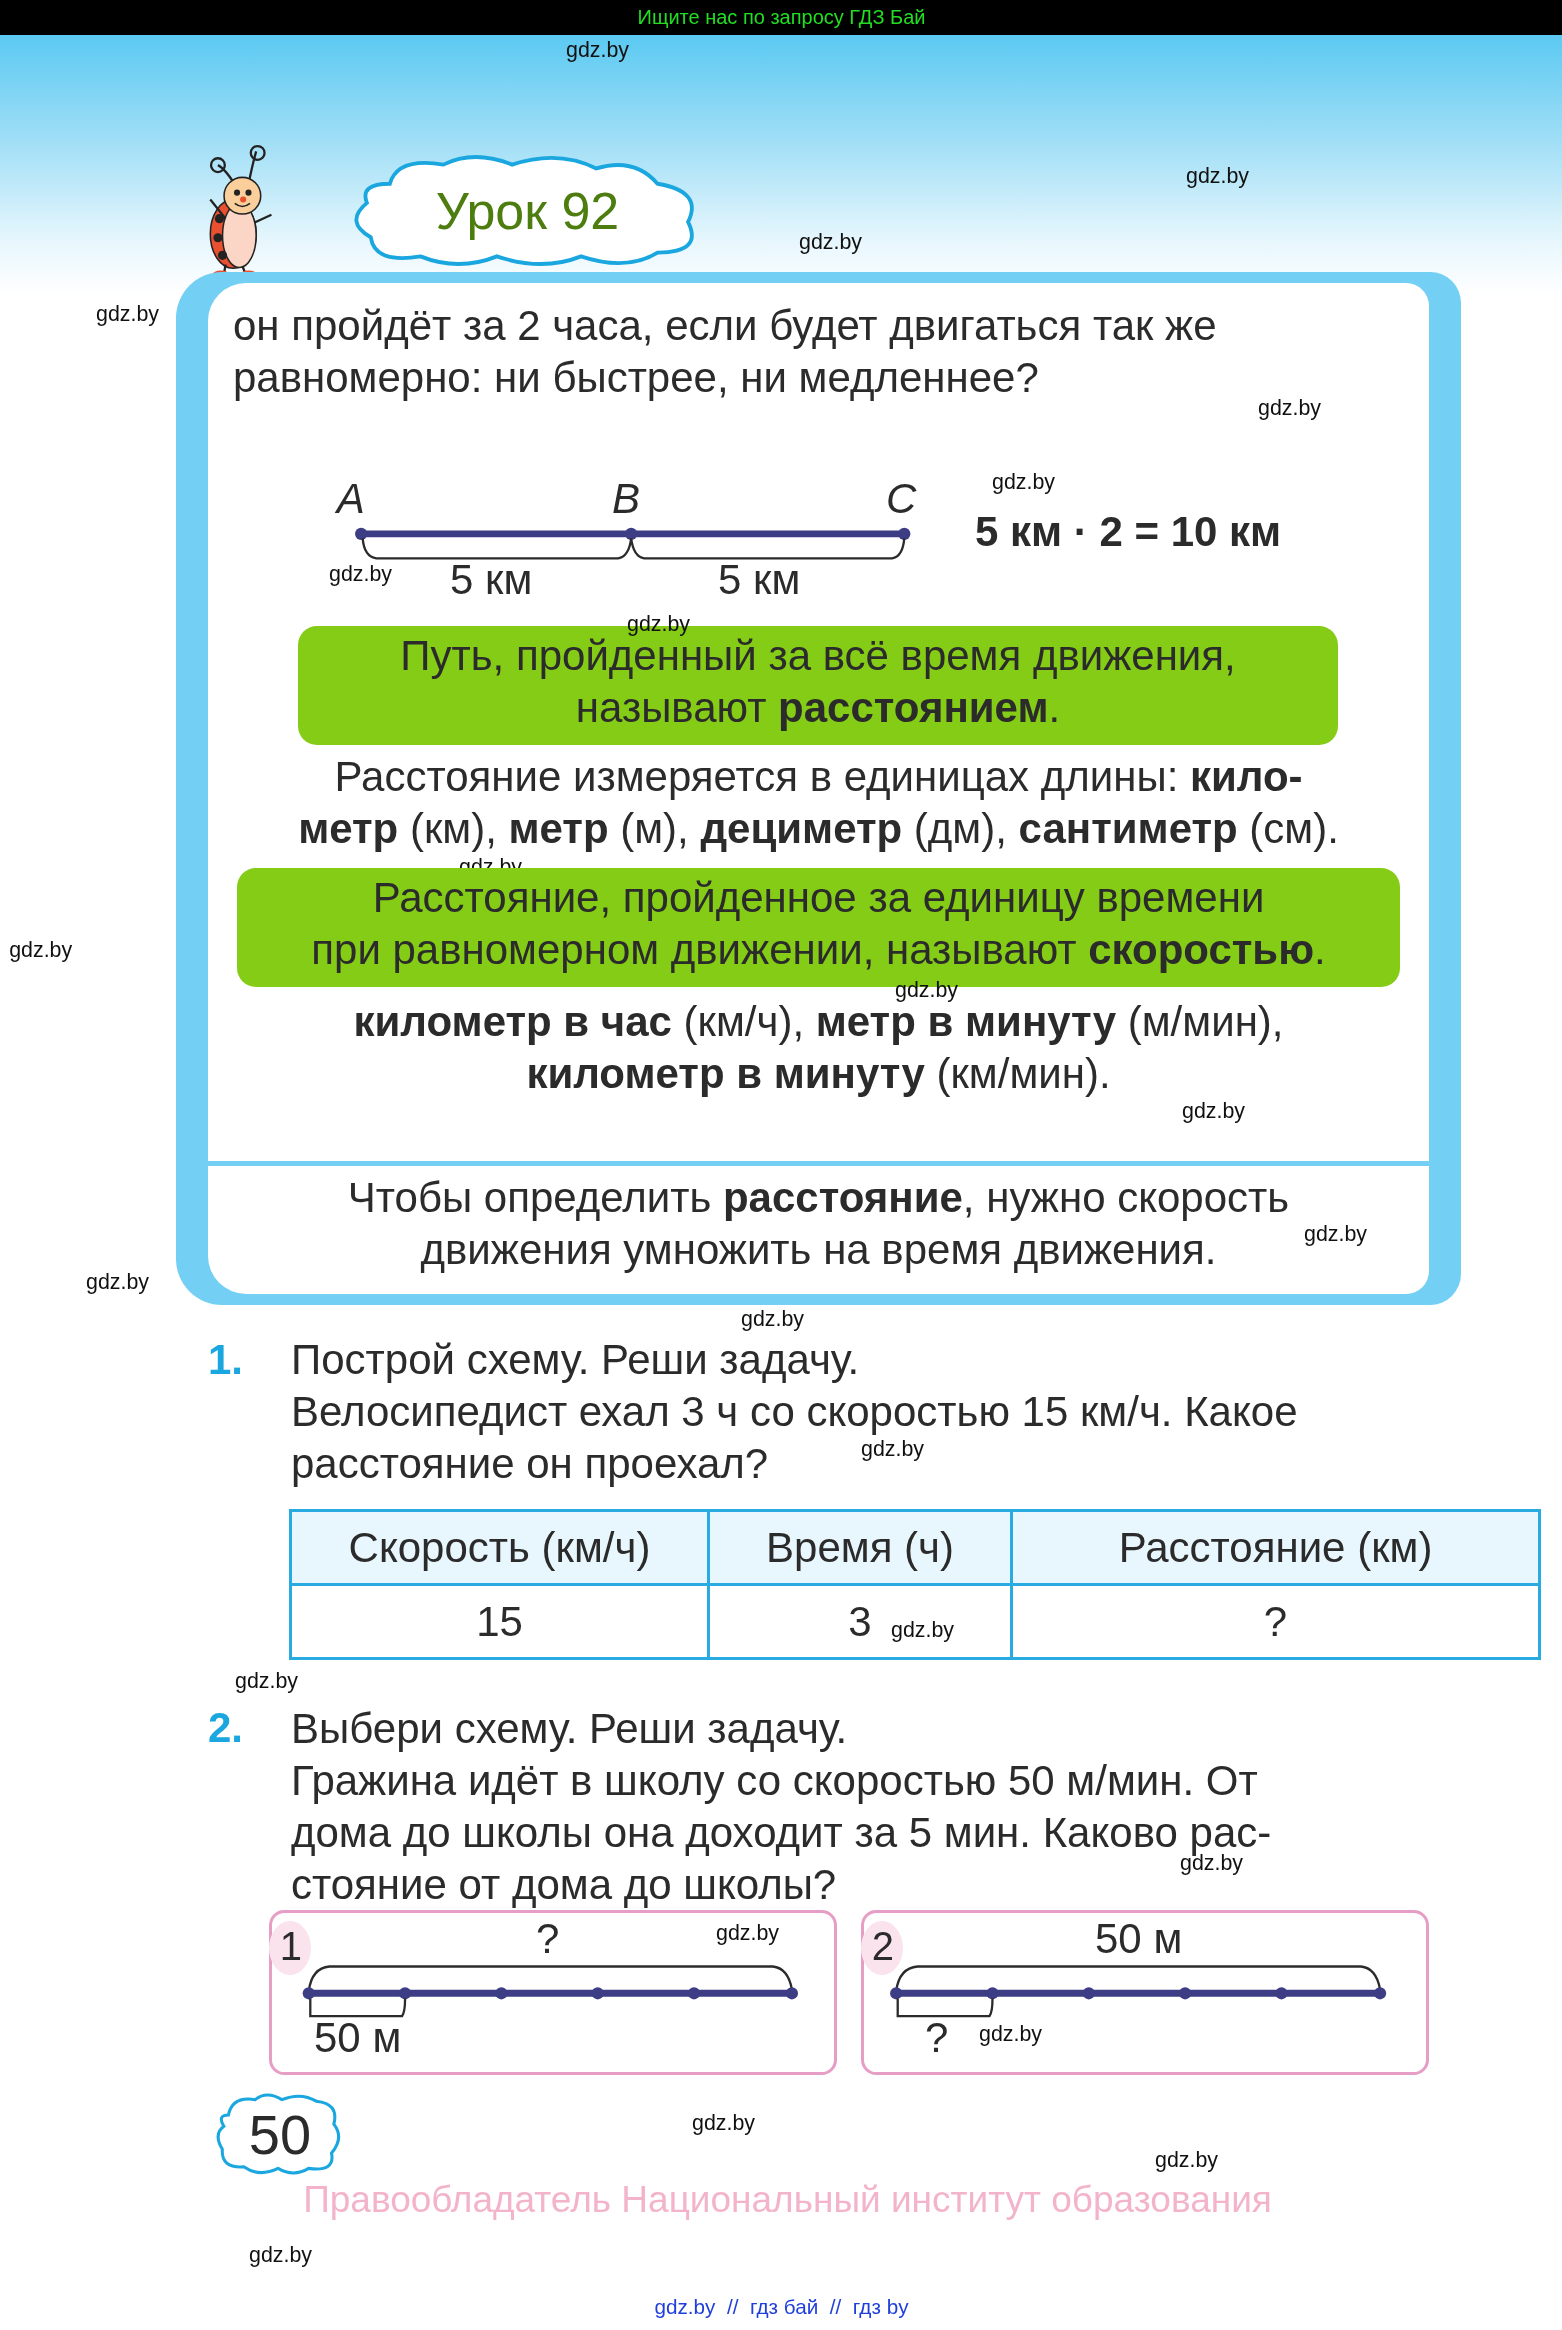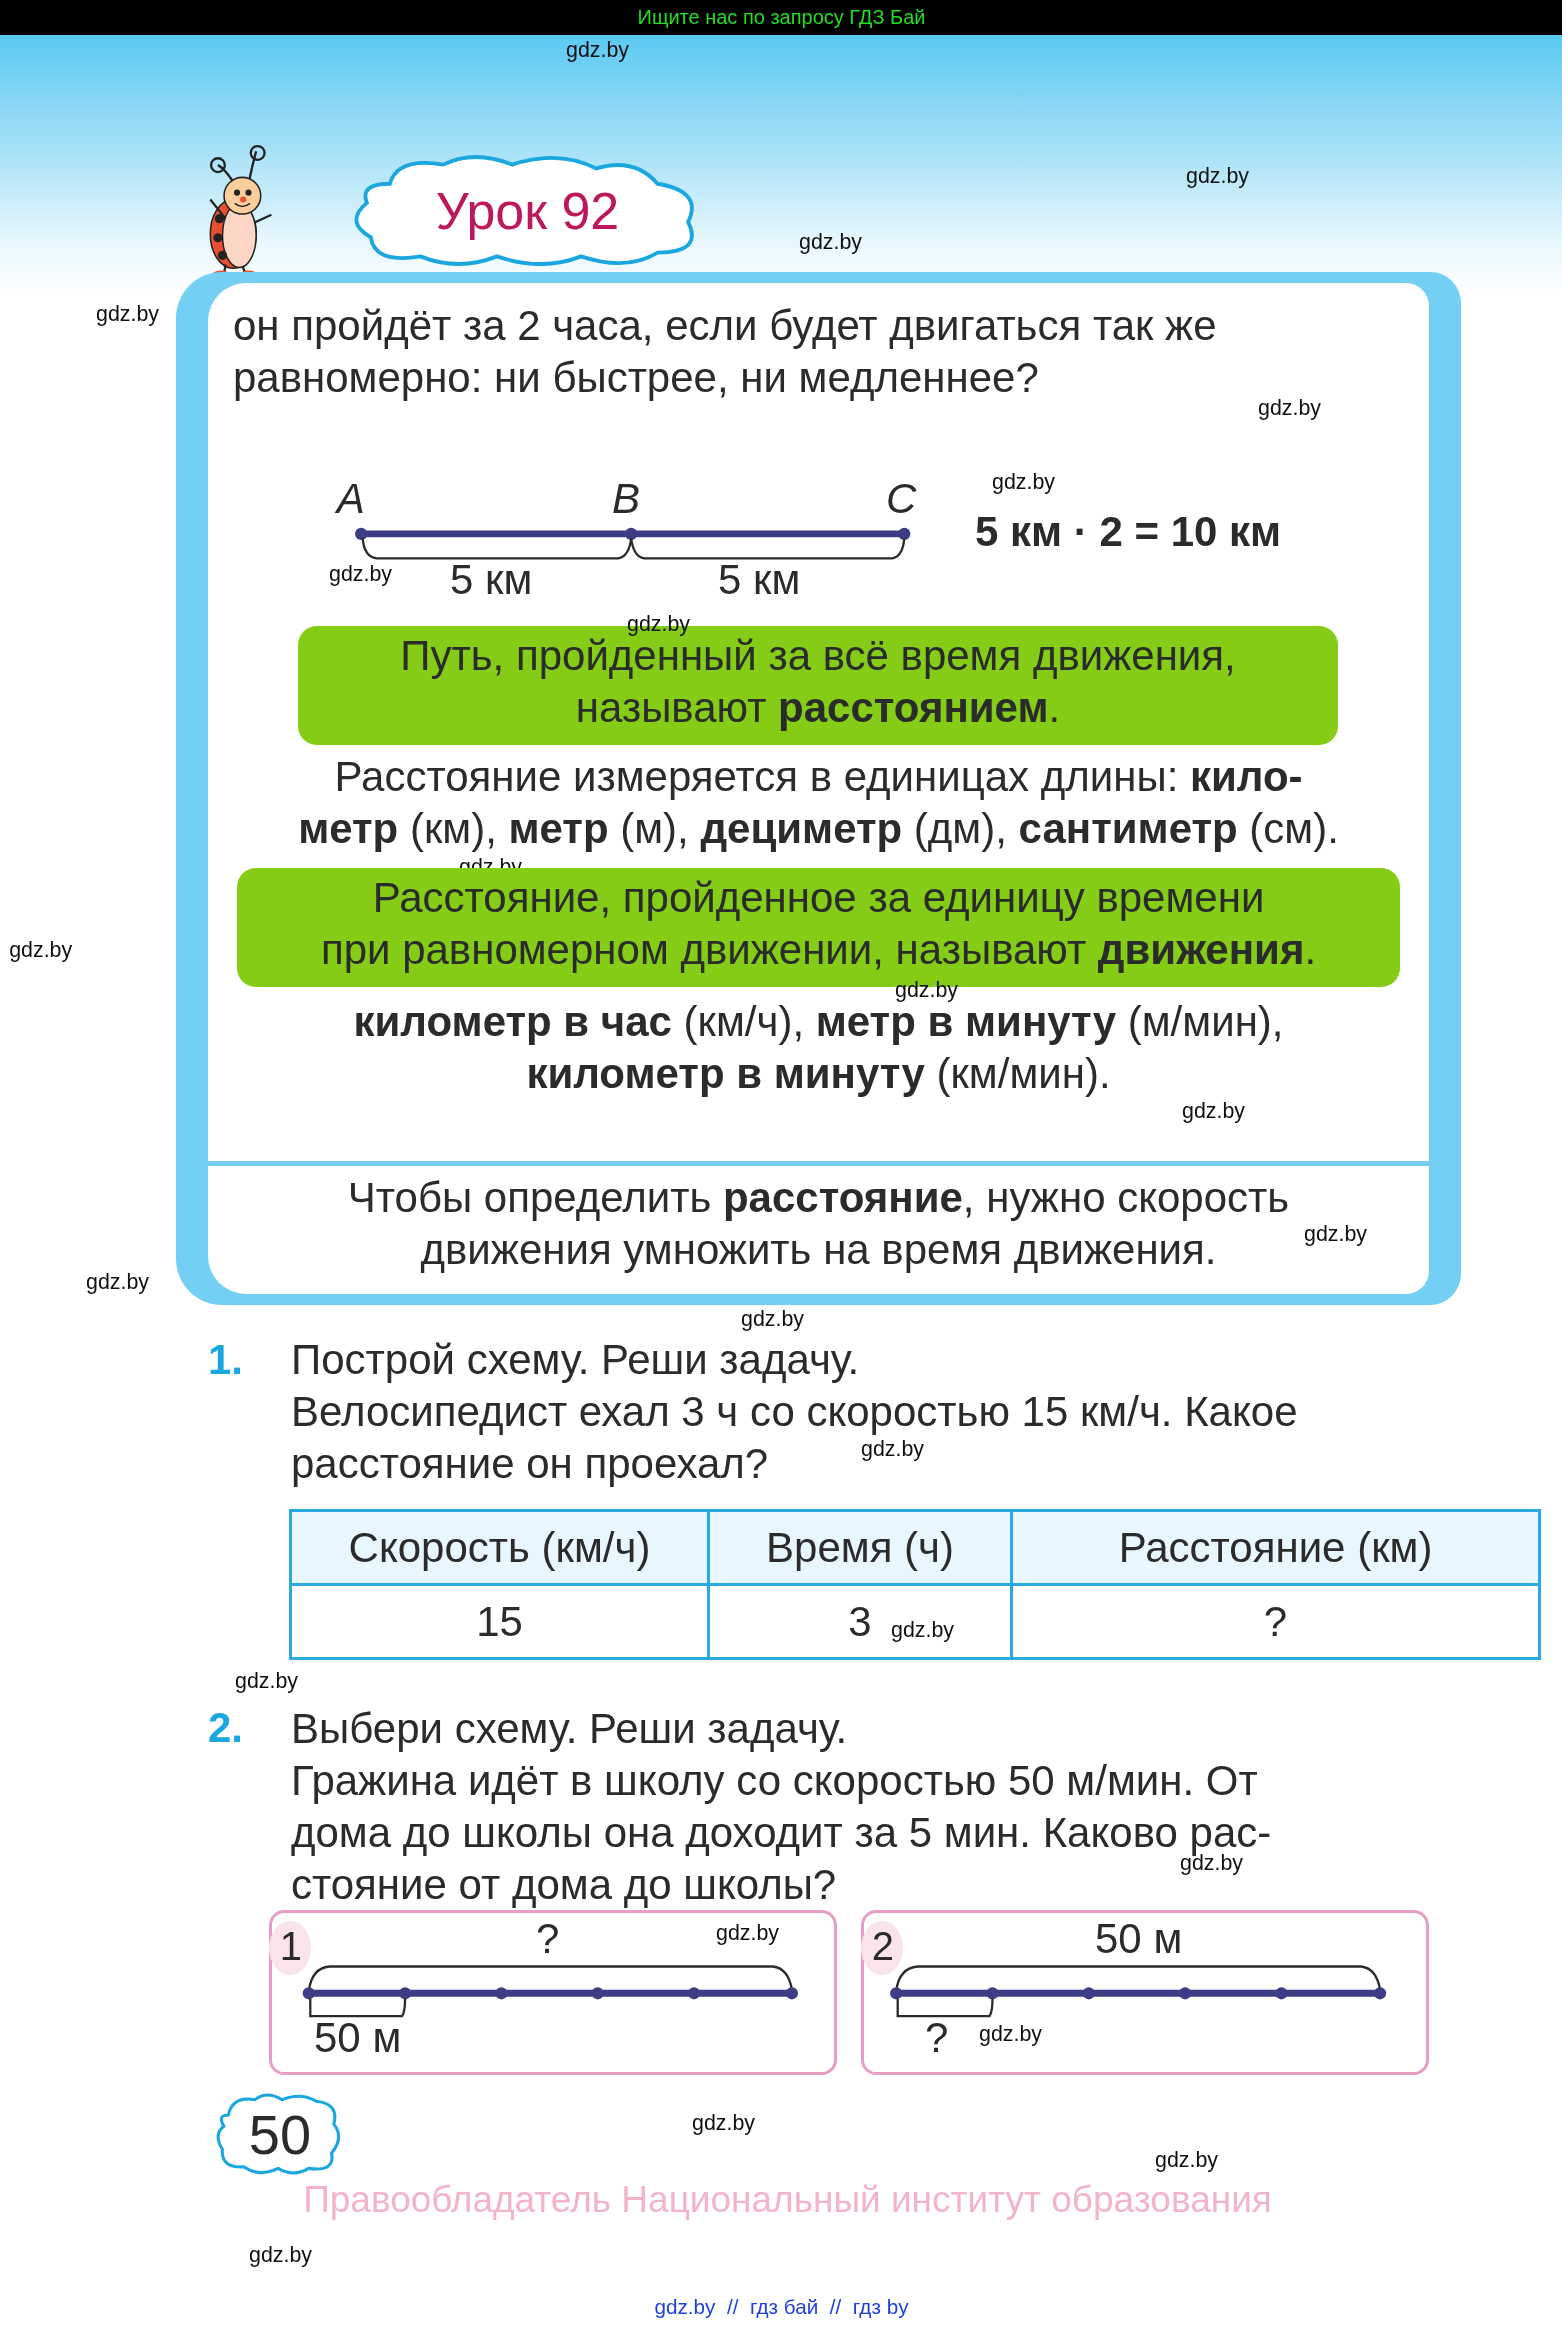--- a/index.html
+++ b/index.html
@@ -3,21 +3,21 @@
 <meta charset="utf-8">
 <style>
   html,body{margin:0;padding:0;}
   body{width:1563px;height:2330px;position:relative;background:#fff;font-family:"Liberation Sans",sans-serif;color:#2b2b2b;overflow:hidden;}
   .abs{position:absolute;}
   .topbar{left:0;top:0;width:1563px;height:35px;background:#000000;text-align:center;}
   .topbar span{color:#22dd22;font-size:20px;line-height:35px;}
   .sky{left:0;top:35px;width:1563px;height:260px;background:linear-gradient(#5bc9f2 0%,#9fdef6 40%,#e8f7fd 80%,#ffffff 100%);}
   .wm{font-size:21.4px;color:#111;font-family:"Liberation Sans",sans-serif;}
   .cloud-title{left:344px;top:153px;width:367px;height:115px;}
-  .cloud-title .txt{position:absolute;left:0;top:0;width:100%;height:100%;display:flex;align-items:center;justify-content:center;color:#be185d;font-size:52px;}
+  .cloud-title .txt{position:absolute;left:0;top:0;width:100%;height:100%;display:flex;align-items:center;justify-content:center;color:#4d7c0f;font-size:52px;}
   .panel{left:176px;top:272px;width:1285px;height:1033px;background:#74cff4;border-radius:46px 31px 31px 46px;}
   .panel-inner{position:absolute;left:32px;top:10.7px;right:32px;bottom:10.7px;background:#fff;border-radius:38px 23px 23px 38px;}
   .ptext{font-size:42px;line-height:52px;}
   .center{text-align:center;}
   .defbox{background:#84cc16;border-radius:19px;}
   b{font-weight:bold;color:#2b2b2b;}
   .divider{left:208px;top:1161px;width:1221px;height:4.6px;background:#74cff4;}
   .num{color:#1aa6de;font-weight:bold;font-size:42px;}
   table.grid{border-collapse:collapse;}
   table.grid td{border:3.8px solid #29abe2;font-size:42px;text-align:center;}
@@ -114,21 +114,21 @@
 <div class="abs ptext center" style="left:222px;top:751px;width:1193px;">
   <div><span>Расстояние измеряется в единицах длины: </span><b>кило-</b></div>
   <div>
     <b>метр</b><span> (км), </span><b>метр</b><span> (м), </span><b>дециметр</b><span> (дм), </span><b>сантиметр</b><span> (см).</span>
   </div>
 </div>
 <div class="abs wm" style="left:459px;top:855px;">gdz.by</div>
 
 <div class="abs defbox ptext center" style="left:237px;top:868px;width:1163px;height:115px;padding-top:3.8px;">
   <div>Расстояние, пройденное за единицу времени</div>
-  <div><span>при равномерном движении, называют </span><b>движения</b><span>.</span></div>
+  <div><span>при равномерном движении, называют </span><b>скоростью</b><span>.</span></div>
 </div>
 <div class="abs wm" style="left:895px;top:978px;">gdz.by</div>
 
 <div class="abs ptext center" style="left:222px;top:996px;width:1193px;">
   <div><b>километр в час</b><span> (км/ч), </span><b>метр в минуту</b><span> (м/мин),</span></div>
   <div><b>километр в минуту</b><span> (км/мин).</span></div>
 </div>
 <div class="abs wm" style="left:1182px;top:1099px;">gdz.by</div>
 
 <div class="abs divider"></div>

